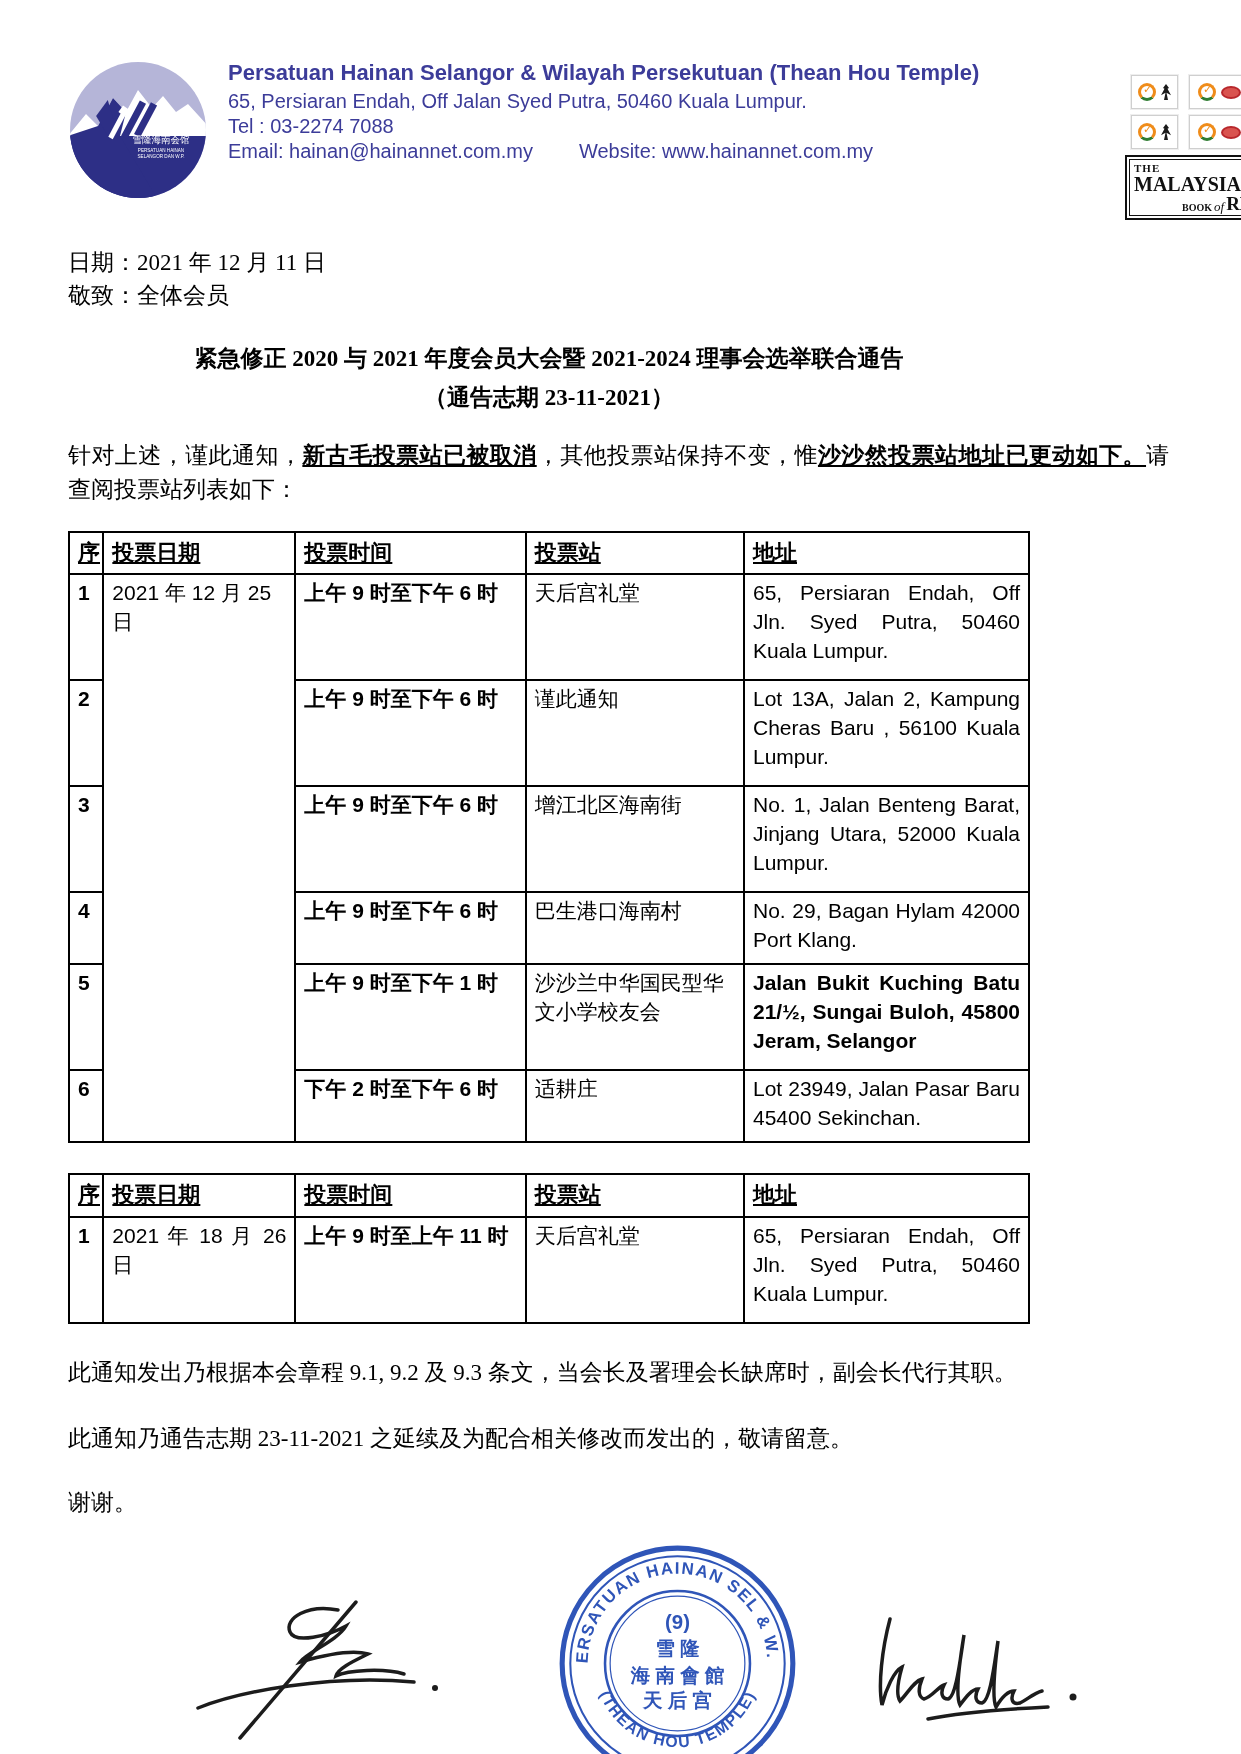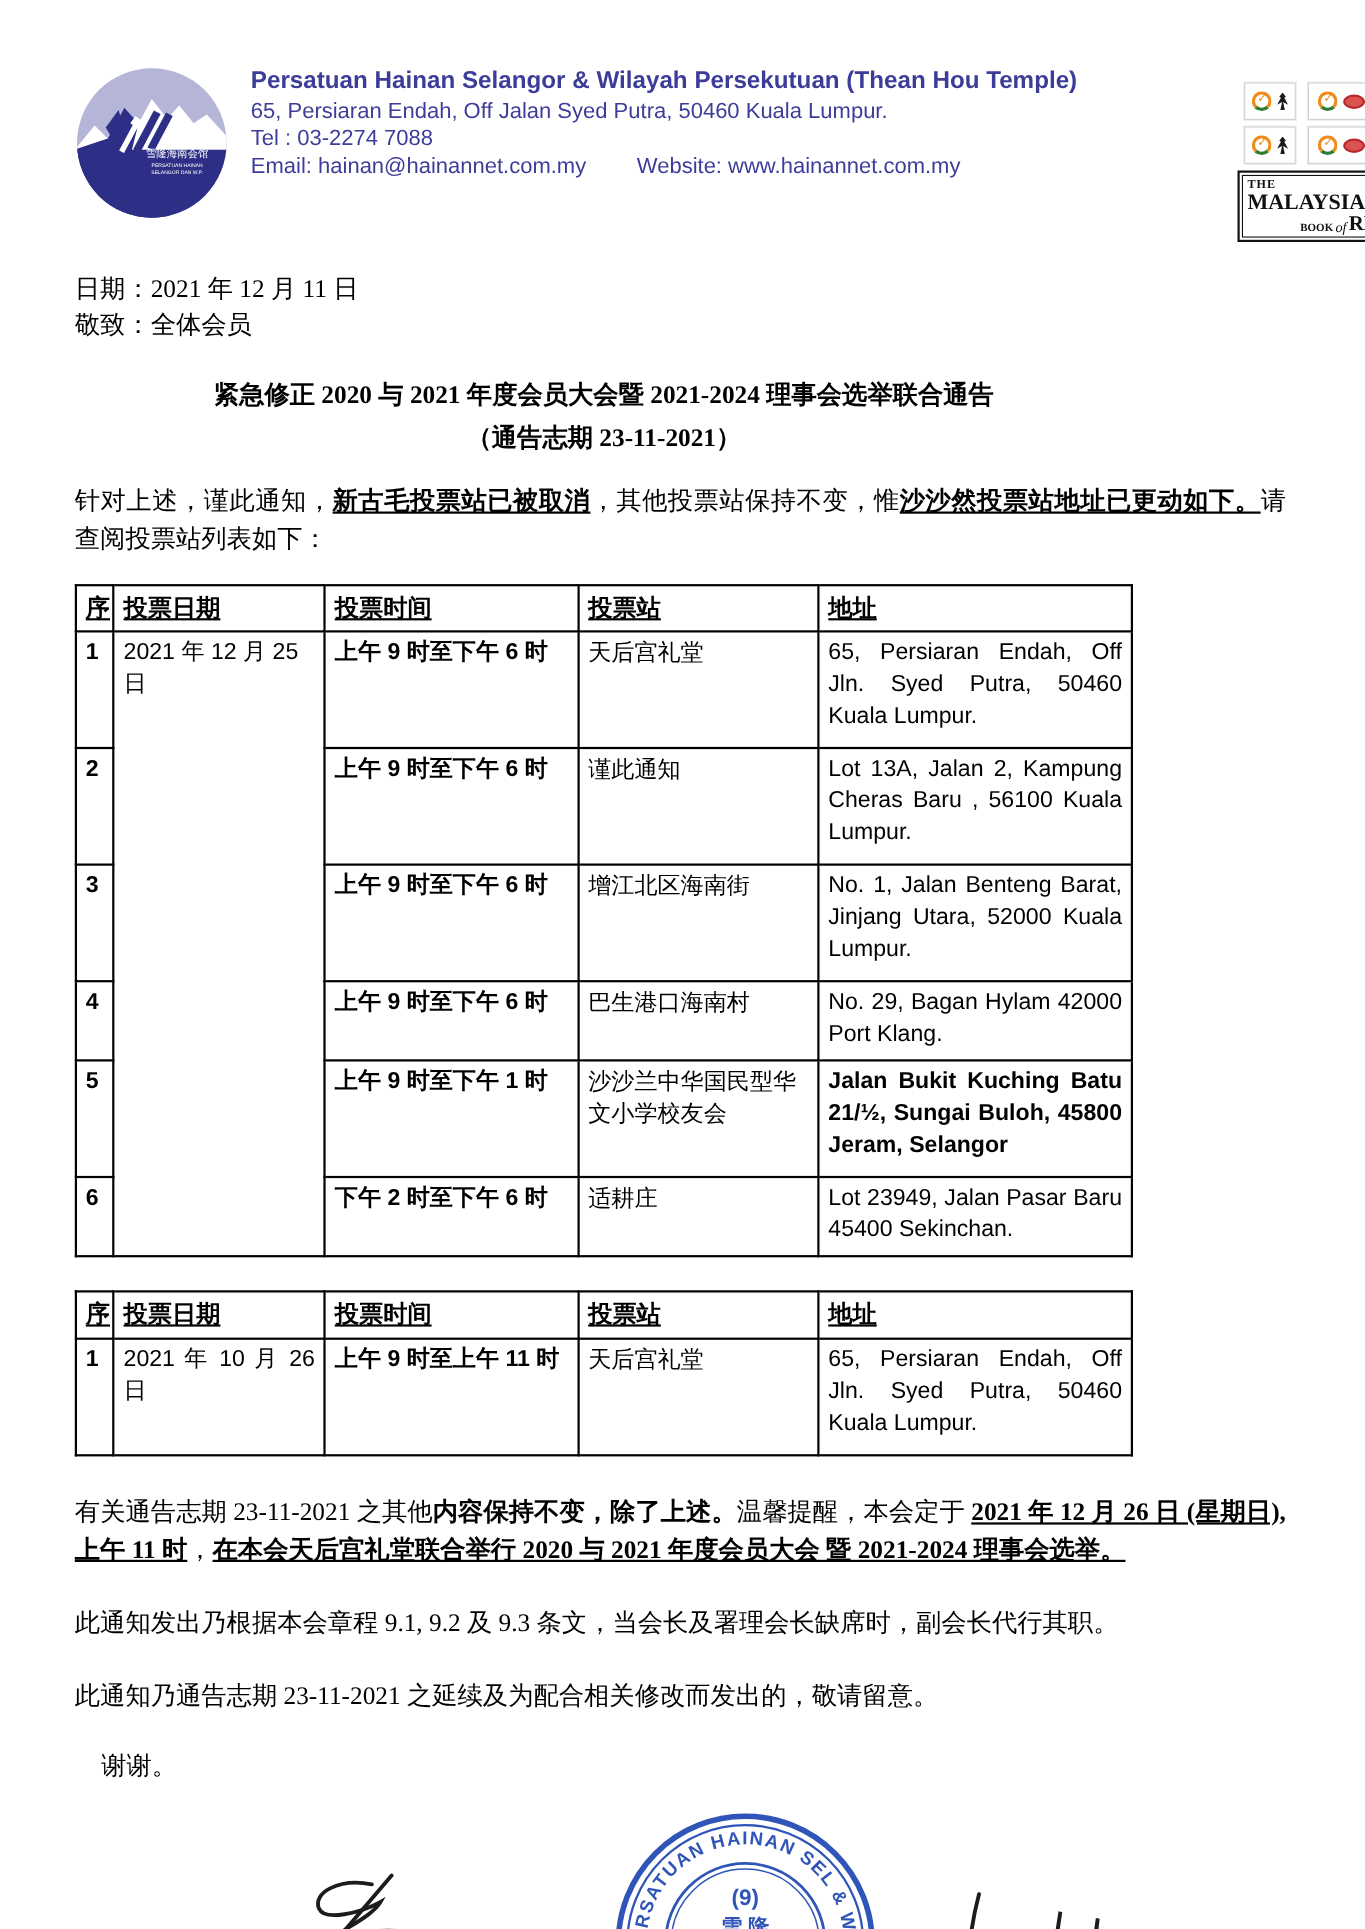--- a/index.html
+++ b/index.html
@@ -67,21 +67,21 @@
   td.time{font-family:"Liberation Sans",sans-serif;font-weight:bold;white-space:nowrap;}
   td.station{font-size:22px;}
   td.addr{font-family:"Liberation Sans","DejaVu Sans",sans-serif;text-align:justify;font-size:21px;}
   td.addr.b{font-weight:bold;}
   .t1-r1 td,.t1-r2 td,.t1-r3 td,.t1-r5 td{height:96px;}
   .t1-r4 td,.t1-r6 td{height:62px;}
   table.vote.second{margin-top:30px;}
   table.vote.second td{height:96px;}
 
   
-  .thanks{font-size:23px;margin-top:30px;margin-left:24px;}
+  .thanks{font-size:23px;margin-top:30px;}
   .sigzone{position:relative;height:300px;margin-top:4px;}
   .sig-left{position:absolute;left:120px;top:55px;}
   .sig-right{position:absolute;left:800px;top:60px;}
   .stamp{position:absolute;left:487px;top:0px;}
 </style>
 </head>
 <body>
 
 <div class="page">
   <div class="content">
@@ -241,29 +241,28 @@
           <th>序</th>
           <th>投票日期</th>
           <th>投票时间</th>
           <th>投票站</th>
           <th>地址</th>
         </tr>
       </thead>
       <tbody>
         <tr>
           <td class="no">1</td>
-          <td class="date" style="text-align:justify;">2021 年 10 月 26 日</td>
+          <td class="date" style="text-align:justify;">2021 年 18 月 26 日</td>
           <td class="time">上午 9 时至上午 11 时</td>
           <td class="station">天后宫礼堂</td>
           <td class="addr">65, Persiaran Endah, Off Jln. Syed Putra, 50460 Kuala Lumpur.</td>
         </tr>
       </tbody>
     </table>
 
-    <p class="para" style="margin-top:34px;"><span>有关通告志期 23-11-2021 之其他</span><span class="b">内容保持不变，除了上述。</span><span>温馨提醒，本会定于 </span><span class="bu">2021 年 12 月 26 日 (星期日), 上午 11 时</span><span>，</span><span class="bu">在本会天后宫礼堂联合举行 2020 与 2021 年度会员大会 暨 2021-2024 理事会选举。</span></p>
 
     <p class="para" style="margin-top:32px;">此通知发出乃根据本会章程 9.1, 9.2 及 9.3 条文，当会长及署理会长缺席时，副会长代行其职。</p>
 
     <p class="para" style="margin-top:32px;">此通知乃通告志期 23-11-2021 之延续及为配合相关修改而发出的，敬请留意。</p>
 
     <p class="thanks">谢谢。</p>
 
     <div class="sigzone">
 
       <svg class="sig-left" width="270" height="150" viewBox="0 0 270 150">

